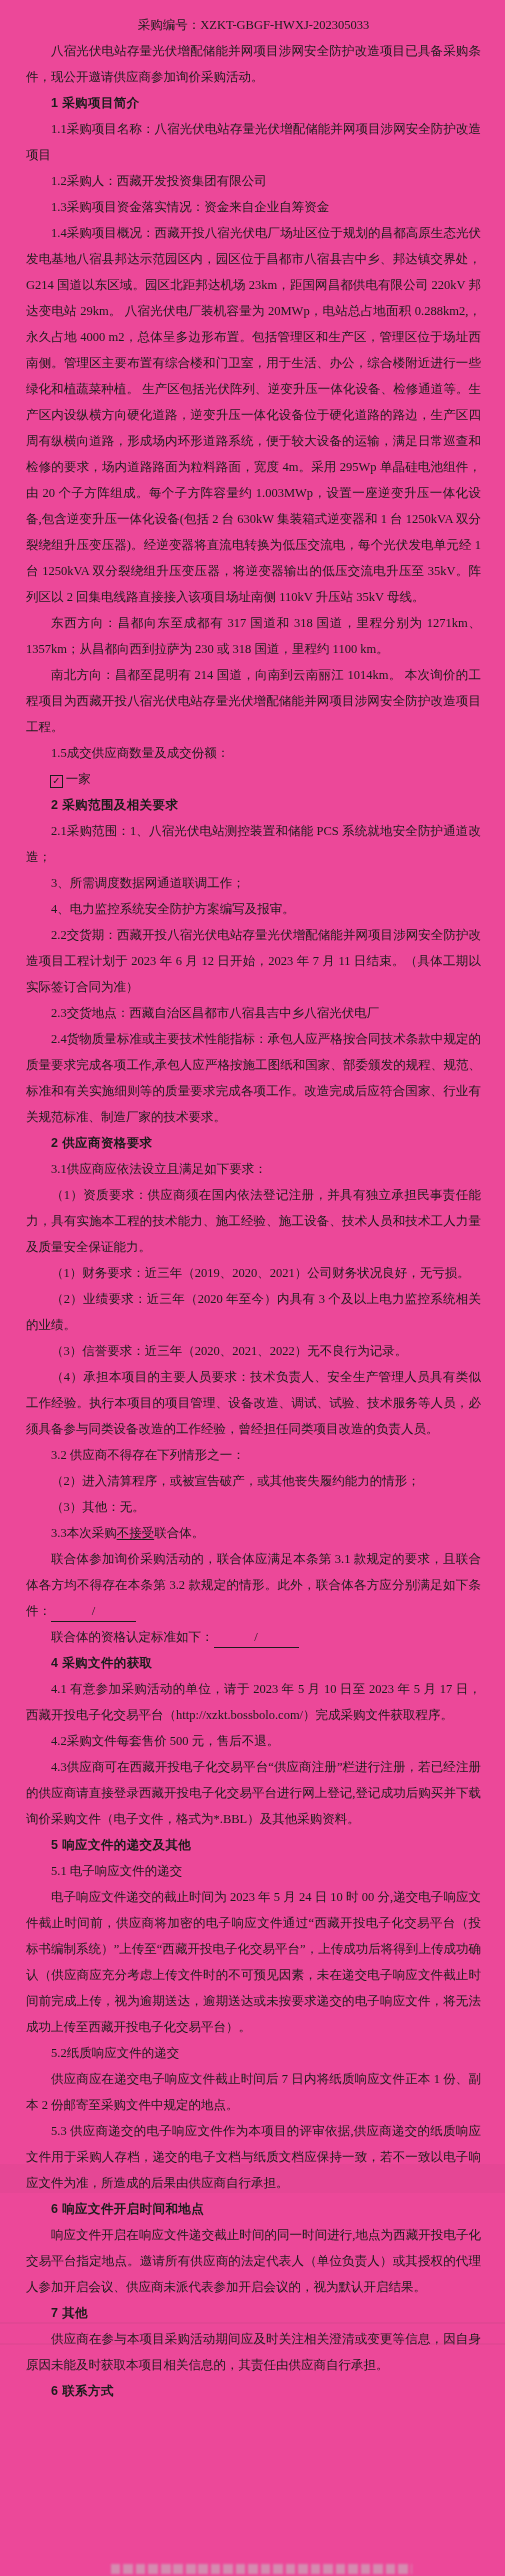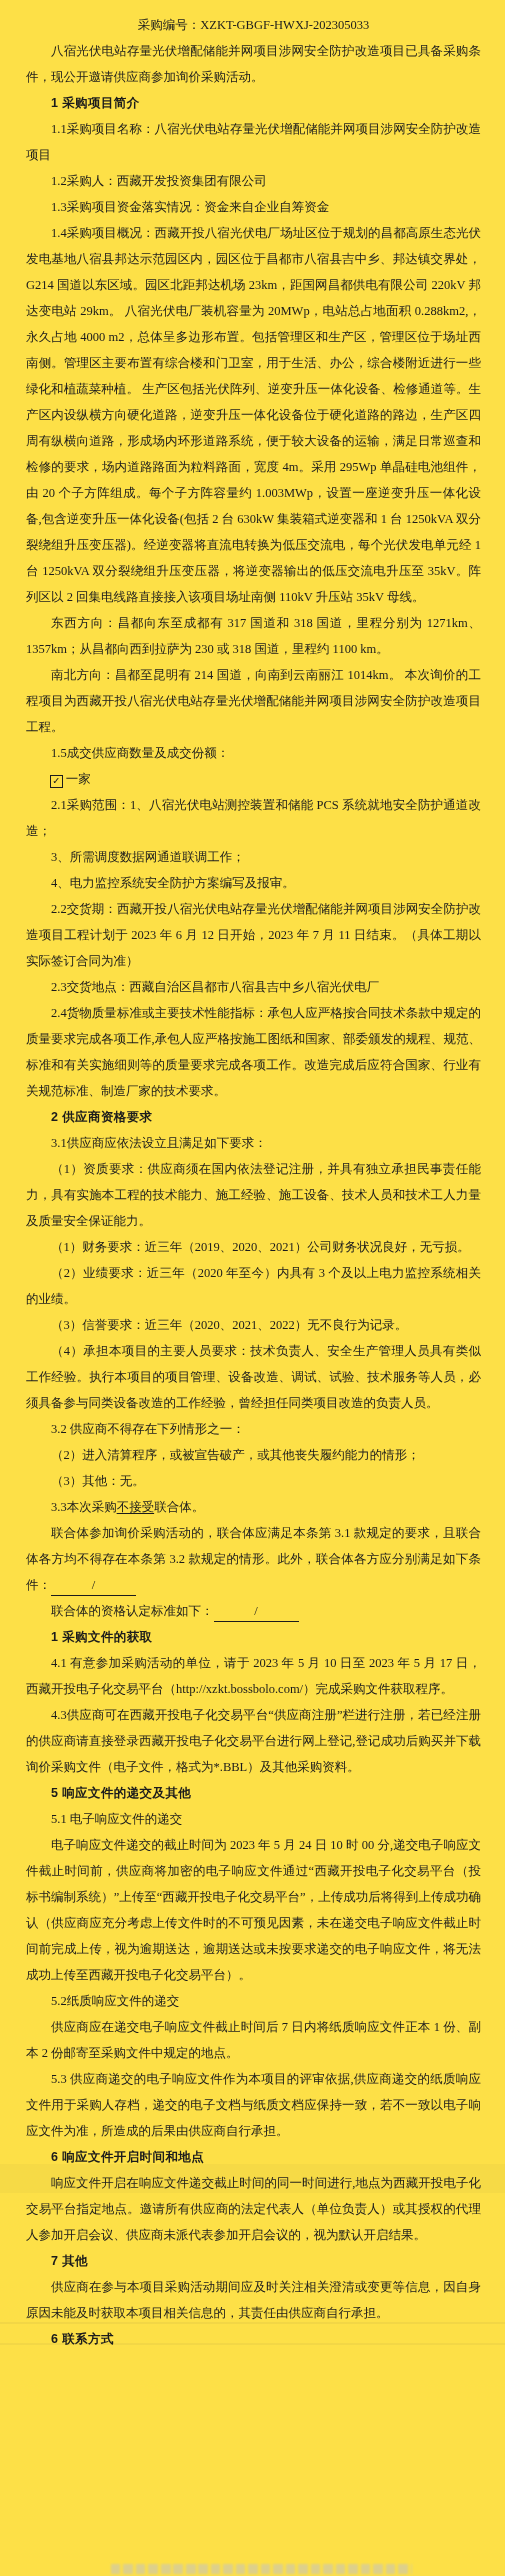--- a/index.html
+++ b/index.html
@@ -1,18 +1,18 @@
 <!DOCTYPE html>
 <html style="font-size:11.7px"><head>
 <meta charset="utf-8">
 <style>
   html,body{margin:0;padding:0;background:#e8e8e8;}
   .page{
     position:relative;width:506px;height:2576px;margin:0 auto;
-    background:#fde047;overflow:hidden;
+    background:#ec4899;overflow:hidden;
     font-family:"Liberation Serif","DejaVu Serif",serif;
     color:#1c1c1c;
   }
   .content{
     position:relative;
     padding:11.7px 25px 0 26px;
     font-size:12.5px;line-height:26px;
     text-align:justify;
   }
   .content p{margin:0;}
@@ -59,41 +59,43 @@
       <p class="p-indent">八宿光伏电站存量光伏增配储能并网项目涉网安全防护改造项目已具备采购条件，现公开邀请供应商参加询价采购活动。</p>
       <p class="p-heading">1 采购项目简介</p>
       <p class="p-indent">1.1采购项目名称：八宿光伏电站存量光伏增配储能并网项目涉网安全防护改造项目</p>
       <p class="p-indent">1.2采购人：西藏开发投资集团有限公司</p>
       <p class="p-indent">1.3采购项目资金落实情况：资金来自企业自筹资金</p>
       <p class="p-indent">1.4采购项目概况：西藏开投八宿光伏电厂场址区位于规划的昌都高原生态光伏发电基地八宿县邦达示范园区内，园区位于昌都市八宿县吉中乡、邦达镇交界处，G214 国道以东区域。园区北距邦达机场 23km，距国网昌都供电有限公司 220kV 邦达变电站 29km。 八宿光伏电厂装机容量为 20MWp，电站总占地面积 0.288km2,， 永久占地 4000 m2，总体呈多边形布置。包括管理区和生产区，管理区位于场址西南侧。管理区主要布置有综合楼和门卫室，用于生活、办公，综合楼附近进行一些绿化和植蔬菜种植。 生产区包括光伏阵列、逆变升压一体化设备、检修通道等。生产区内设纵横方向硬化道路，逆变升压一体化设备位于硬化道路的路边，生产区四周有纵横向道路，形成场内环形道路系统，便于较大设备的运输，满足日常巡查和检修的要求，场内道路路面为粒料路面，宽度 4m。采用 295Wp 单晶硅电池组件，由 20 个子方阵组成。每个子方阵容量约 1.003MWp，设置一座逆变升压一体化设备,包含逆变升压一体化设备(包括 2 台  630kW 集装箱式逆变器和 1 台 1250kVA 双分裂绕组升压变压器)。经逆变器将直流电转换为低压交流电，每个光伏发电单元经 1 台 1250kVA 双分裂绕组升压变压器，将逆变器输出的低压交流电升压至 35kV。阵列区以 2 回集电线路直接接入该项目场址南侧 110kV 升压站 35kV 母线。</p>
       <p class="p-indent">东西方向：昌都向东至成都有 317 国道和 318 国道，里程分别为 1271km、1357km；从昌都向西到拉萨为 230 或 318 国道，里程约 1100 km。</p>
       <p class="p-indent">南北方向：昌都至昆明有 214 国道，向南到云南丽江 1014km。 本次询价的工程项目为西藏开投八宿光伏电站存量光伏增配储能并网项目涉网安全防护改造项目工程。</p>
       <p class="p-indent">1.5成交供应商数量及成交份额：</p>
       <p class="p-checkbox"><span class="checkbox">✓</span><span>一家</span></p>
+      <p class="p-heading">2 采购范围及相关要求</p>
       <p class="p-indent">2.1采购范围：1、八宿光伏电站测控装置和储能 PCS 系统就地安全防护通道改造；</p>
       <p class="p-indent">3、所需调度数据网通道联调工作；</p>
       <p class="p-indent">4、电力监控系统安全防护方案编写及报审。</p>
       <p class="p-indent">2.2交货期：西藏开投八宿光伏电站存量光伏增配储能并网项目涉网安全防护改造项目工程计划于 2023 年 6 月 12 日开始，2023 年 7 月 11 日结束。（具体工期以实际签订合同为准）</p>
       <p class="p-indent">2.3交货地点：西藏自治区昌都市八宿县吉中乡八宿光伏电厂</p>
       <p class="p-indent">2.4货物质量标准或主要技术性能指标：承包人应严格按合同技术条款中规定的质量要求完成各项工作,承包人应严格按施工图纸和国家、部委颁发的规程、规范、标准和有关实施细则等的质量要求完成各项工作。改造完成后应符合国家、行业有关规范标准、制造厂家的技术要求。</p>
       <p class="p-heading">2 供应商资格要求</p>
       <p class="p-indent">3.1供应商应依法设立且满足如下要求：</p>
       <p class="p-indent">（1）资质要求：供应商须在国内依法登记注册，并具有独立承担民事责任能力，具有实施本工程的技术能力、施工经验、施工设备、技术人员和技术工人力量及质量安全保证能力。</p>
       <p class="p-indent">（1）财务要求：近三年（2019、2020、2021）公司财务状况良好，无亏损。</p>
       <p class="p-indent">（2）业绩要求：近三年（2020 年至今）内具有 3 个及以上电力监控系统相关的业绩。</p>
       <p class="p-indent">（3）信誉要求：近三年（2020、2021、2022）无不良行为记录。</p>
       <p class="p-indent">（4）承担本项目的主要人员要求：技术负责人、安全生产管理人员具有类似工作经验。执行本项目的项目管理、设备改造、调试、试验、技术服务等人员，必须具备参与同类设备改造的工作经验，曾经担任同类项目改造的负责人员。</p>
       <p class="p-indent">3.2 供应商不得存在下列情形之一：</p>
       <p class="p-indent">（2）进入清算程序，或被宣告破产，或其他丧失履约能力的情形；</p>
       <p class="p-indent">（3）其他：无。</p>
       <p class="p-indent"><span>3.3本次采购</span><span class="u">不接受</span><span>联合体。</span></p>
       <p class="p-indent"><span>联合体参加询价采购活动的，联合体应满足本条第 3.1 款规定的要求，且联合体各方均不得存在本条第 3.2 款规定的情形。此外，联合体各方应分别满足如下条件：</span><span class="blank">/</span></p>
       <p class="p-indent"><span>联合体的资格认定标准如下：</span><span class="blank">/</span></p>
-      <p class="p-heading">1 采购文件的获取</p>
+      <p class="p-heading">4 采购文件的获取</p>
       <p class="p-indent">4.1 有意参加采购活动的单位，请于 2023 年 5 月 10 日至 2023 年 5 月 17 日，西藏开投电子化交易平台（http://xzkt.bossbolo.com/）完成采购文件获取程序。</p>
+      <p class="p-indent">4.2采购文件每套售价 500 元，售后不退。</p>
       <p class="p-indent">4.3供应商可在西藏开投电子化交易平台“供应商注册”栏进行注册，若已经注册的供应商请直接登录西藏开投电子化交易平台进行网上登记,登记成功后购买并下载询价采购文件（电子文件，格式为*.BBL）及其他采购资料。</p>
       <p class="p-heading">5 响应文件的递交及其他</p>
       <p class="p-indent">5.1 电子响应文件的递交</p>
       <p class="p-indent">电子响应文件递交的截止时间为 2023 年 5 月 24 日 10 时 00 分,递交电子响应文件截止时间前，供应商将加密的电子响应文件通过“西藏开投电子化交易平台（投标书编制系统）”上传至“西藏开投电子化交易平台”，上传成功后将得到上传成功确认（供应商应充分考虑上传文件时的不可预见因素，未在递交电子响应文件截止时间前完成上传，视为逾期送达，逾期送达或未按要求递交的电子响应文件，将无法成功上传至西藏开投电子化交易平台）。</p>
       <p class="p-indent">5.2纸质响应文件的递交</p>
       <p class="p-indent">供应商应在递交电子响应文件截止时间后 7 日内将纸质响应文件正本 1 份、副本 2 份邮寄至采购文件中规定的地点。</p>
       <p class="p-indent">5.3 供应商递交的电子响应文件作为本项目的评审依据,供应商递交的纸质响应文件用于采购人存档，递交的电子文档与纸质文档应保持一致，若不一致以电子响应文件为准，所造成的后果由供应商自行承担。</p>
       <p class="p-heading">6 响应文件开启时间和地点</p>
       <p class="p-indent">响应文件开启在响应文件递交截止时间的同一时间进行,地点为西藏开投电子化交易平台指定地点。邀请所有供应商的法定代表人（单位负责人）或其授权的代理人参加开启会议、供应商未派代表参加开启会议的，视为默认开启结果。</p>
       <p class="p-heading">7 其他</p>

